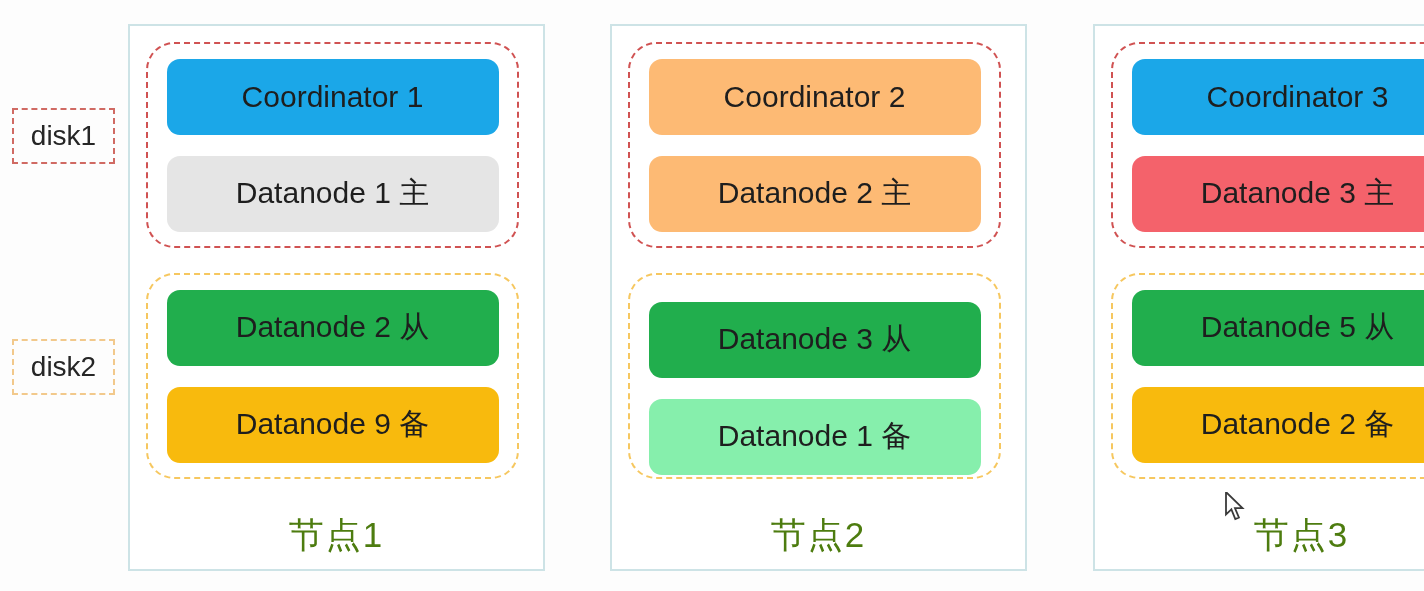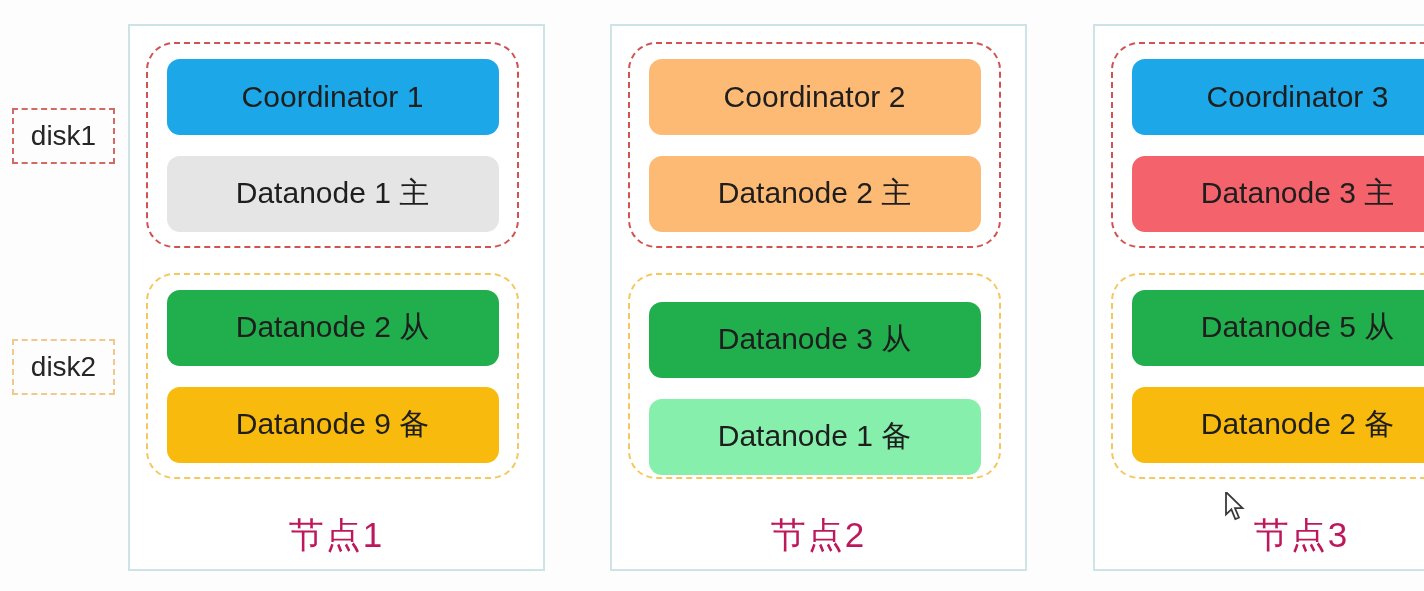--- a/index.html
+++ b/index.html
@@ -66,21 +66,21 @@
     font-size: 30px;
     color: #1e1e1e;
   }
   .node-title {
     position: absolute;
     top: 486px;
     left: 0;
     width: 100%;
     text-align: center;
     font-size: 35px;
-    color: #be185d;
+    color: #4d7c0f;
     letter-spacing: 2px;
   }
   .cursor {
     position: absolute;
     left: 1224px;
     top: 492px;
     width: 22px;
     height: 30px;
     z-index: 5;
   }

